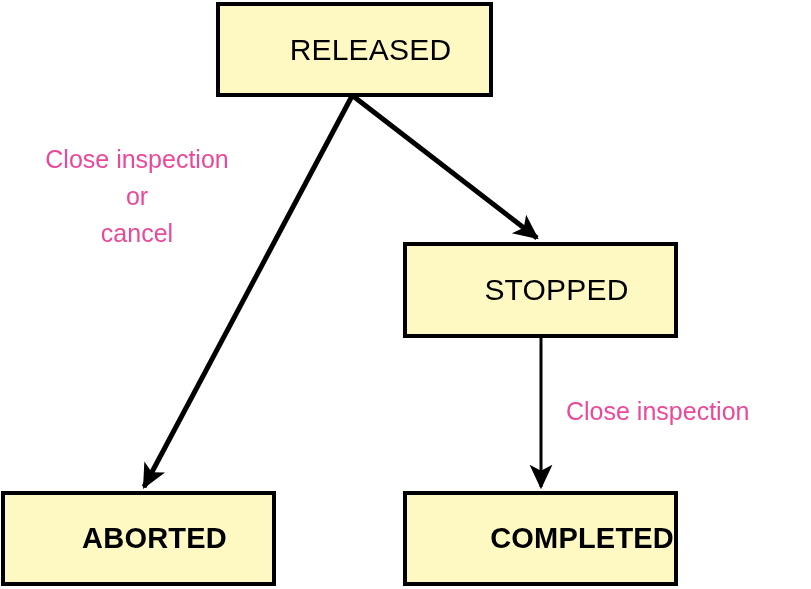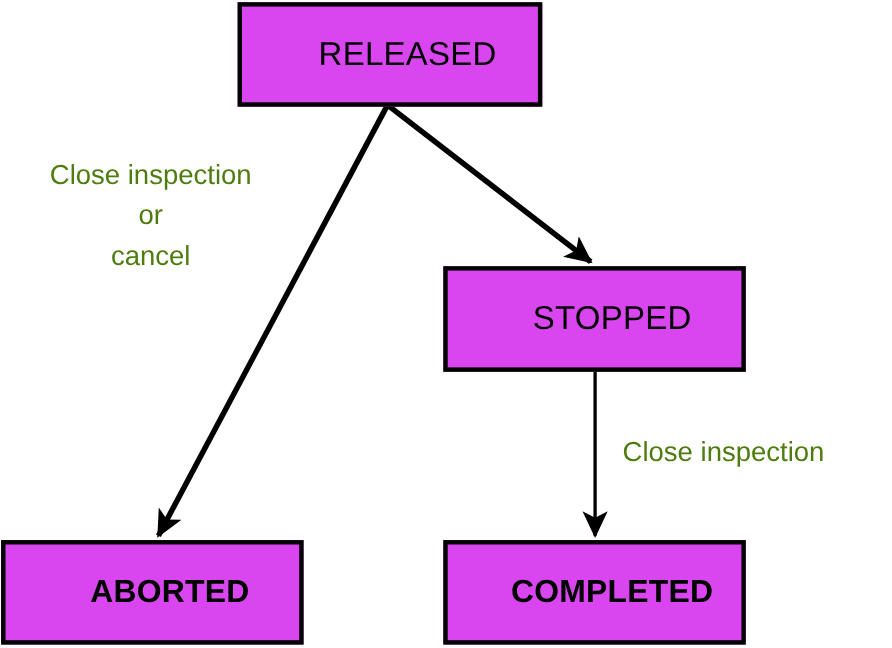--- a/index.html
+++ b/index.html
@@ -20,21 +20,21 @@
   #edges {
     position: absolute;
     left: 0;
     top: 0;
     width: 811px;
     height: 589px;
     pointer-events: none;
   }
   .state-node {
     position: absolute;
-    background: #d946ef;
+    background: #fef9c3;
     border: 4px solid #000000;
     box-sizing: border-box;
     display: flex;
     align-items: center;
     justify-content: center;
     color: #000000;
     padding-left: 32px;
   }
   .state-label {
     font-size: 30px;
@@ -45,32 +45,32 @@
     white-space: nowrap;
   }
   .state-label.bold {
     font-weight: bold;
     font-size: 29px;
   }
   .edge-label {
     position: absolute;
     font-size: 25px;
     line-height: 37px;
-    color: #4d7c0f;
+    color: #ec4899;
     white-space: nowrap;
   }
   .edge-label.multiline {
     white-space: normal;
     text-align: center;
     line-height: 37px;
   }
   .node-released { left: 216px; top: 2px; width: 277px; height: 95px; }
   .node-stopped  { left: 403px; top: 242px; width: 275px; height: 96px; }
   .node-aborted  { left: 1px;   top: 491px; width: 275px; height: 95px; }
-  .node-completed{ left: 403px; top: 491px; width: 275px; height: 95px; }
+  .node-completed{ left: 403px; top: 491px; width: 275px; height: 95px; justify-content: flex-end; }
 
   .label-abort-cond { left: 0px;   top: 141px; width: 274px; }
   .label-execute    { left: 447px; top: 141px; }
   .label-close      { left: 566px; top: 393px; }
 </style>
 </head>
 <body>
 
 <div id="canvas">
 

